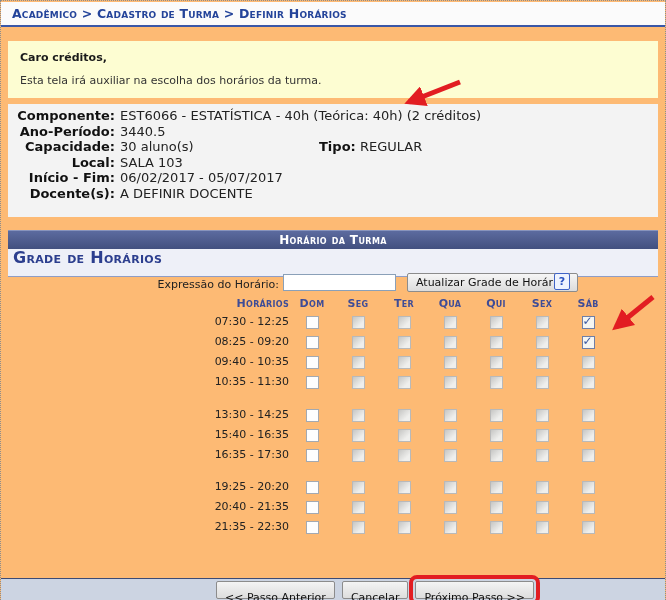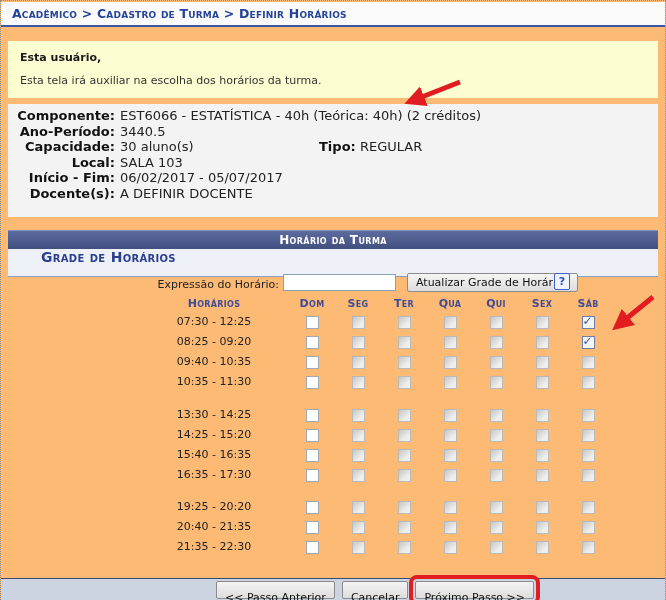--- a/index.html
+++ b/index.html
@@ -33,43 +33,43 @@
   .detail-extra{position:absolute;left:311px;top:0;}
   .detail-extra b{font-weight:bold;color:#111;}
   
   .section-title{
     position:absolute;left:7px;right:7px;top:229px;height:19px;line-height:18px;box-sizing:border-box;
     text-align:center;color:#fff;font-weight:bold;font-size:12px;font-variant:small-caps;letter-spacing:.4px;
     background:linear-gradient(#5c6b9f,#42507f);border-top:1px solid #8894bd;
   }
   .section-subtitle{
     position:absolute;left:7px;right:7px;top:248px;height:28px;line-height:17px;box-sizing:border-box;
-    background:#eef0f8;color:#2c3e8e;font-weight:bold;font-size:14px;font-variant:small-caps;
-    padding-left:33px;letter-spacing:.3px;border-bottom:1px solid #8f9dc6;
+    background:#eef0f8;color:#2c3e8e;font-weight:bold;font-size:16px;font-variant:small-caps;
+    padding-left:5px;letter-spacing:.3px;border-bottom:1px solid #8f9dc6;
   }
   
   .expr-label{position:absolute;left:120px;width:158px;top:277px;text-align:right;font-size:11px;}
   .expr-input{
     position:absolute;left:282px;top:273px;width:113px;height:17px;box-sizing:border-box;
     border:1px solid #8aa0b8;background:#fff;font-size:11px;font-family:inherit;padding:1px 3px;
   }
   .update-btn{
     position:absolute;left:406px;top:272px;height:19px;
     font-size:11px;font-family:inherit;color:#111;padding:0 8px;
     background:linear-gradient(#f6f6f6,#dcdcdc);border:1px solid #8c8c8c;border-radius:2px;cursor:pointer;
   }
   .help-icon{
     position:absolute;left:553px;top:272px;width:14px;height:15px;box-sizing:content-box;
     border:1px solid #3f63c6;background:#eef3fe;color:#2a52c0;
     font-weight:bold;font-size:11px;text-align:center;line-height:15px;border-radius:2px;cursor:pointer;
   }
   
   .grid-table{position:absolute;left:138px;top:294px;border-collapse:collapse;}
   .grid-table td{padding:0;}
-  .grid-table td:first-child{width:150px;}
+  .grid-table td:first-child{width:150px;text-align:right;}
   .grid-table td:not(:first-child){width:46px;}
   .head-row td{height:16px;}
   .time-head,.day-head{
     color:#3e4c97;font-weight:bold;font-size:11px;font-variant:small-caps;
     text-align:center;letter-spacing:.3px;
   }
   .time-cell{height:20px;text-align:center;font-size:11px;color:#222;}
   .cb-cell{height:20px;text-align:center;vertical-align:middle;}
   .gap-1 td{height:13px;}
   .gap-2 td{height:12px;}
@@ -98,21 +98,21 @@
   .overlay{position:absolute;left:0;top:0;pointer-events:none;z-index:10;}
 </style>
 </head>
 <body>
 
 <div class="page">
 
   <div class="breadcrumb">Acadêmico &gt; Cadastro de Turma &gt; Definir Horários</div>
 
   <div class="notice">
-    <div class="notice-greeting">Esta usuário,</div>
+    <div class="notice-greeting">Caro créditos,</div>
     <div class="notice-message">Esta tela irá auxiliar na escolha dos horários da turma.</div>
   </div>
 
   <div class="details" id="details">
       <div class="detail-row"><span class="detail-label">Componente:</span><span class="detail-value">EST6066 - ESTATÍSTICA - 40h (Teórica: 40h) (2 créditos)</span></div>
       <div class="detail-row"><span class="detail-label">Ano-Período:</span><span class="detail-value">3440.5</span></div>
       <div class="detail-row"><span class="detail-label">Capacidade:</span><span class="detail-value">30 aluno(s)</span><span class="detail-extra"><b>Tipo:</b> <span>REGULAR</span></span></div>
       <div class="detail-row"><span class="detail-label">Local:</span><span class="detail-value">SALA 103</span></div>
       <div class="detail-row"><span class="detail-label">Início - Fim:</span><span class="detail-value">06/02/2017 - 05/07/2017</span></div>
       <div class="detail-row"><span class="detail-label">Docente(s):</span><span class="detail-value">A DEFINIR DOCENTE</span></div>
@@ -185,30 +185,20 @@
           <td class="time-cell">13:30 - 14:25</td>
           <td class="cb-cell"><span class="cb enabled"></span></td>
           <td class="cb-cell"><span class="cb disabled"></span></td>
           <td class="cb-cell"><span class="cb disabled"></span></td>
           <td class="cb-cell"><span class="cb disabled"></span></td>
           <td class="cb-cell"><span class="cb disabled"></span></td>
           <td class="cb-cell"><span class="cb disabled"></span></td>
           <td class="cb-cell"><span class="cb disabled"></span></td>
         </tr>
         <tr>
-          <td class="time-cell">14:25 - 15:20</td>
-          <td class="cb-cell"><span class="cb enabled"></span></td>
-          <td class="cb-cell"><span class="cb disabled"></span></td>
-          <td class="cb-cell"><span class="cb disabled"></span></td>
-          <td class="cb-cell"><span class="cb disabled"></span></td>
-          <td class="cb-cell"><span class="cb disabled"></span></td>
-          <td class="cb-cell"><span class="cb disabled"></span></td>
-          <td class="cb-cell"><span class="cb disabled"></span></td>
-        </tr>
-        <tr>
           <td class="time-cell">15:40 - 16:35</td>
           <td class="cb-cell"><span class="cb enabled"></span></td>
           <td class="cb-cell"><span class="cb disabled"></span></td>
           <td class="cb-cell"><span class="cb disabled"></span></td>
           <td class="cb-cell"><span class="cb disabled"></span></td>
           <td class="cb-cell"><span class="cb disabled"></span></td>
           <td class="cb-cell"><span class="cb disabled"></span></td>
           <td class="cb-cell"><span class="cb disabled"></span></td>
         </tr>
         <tr>

